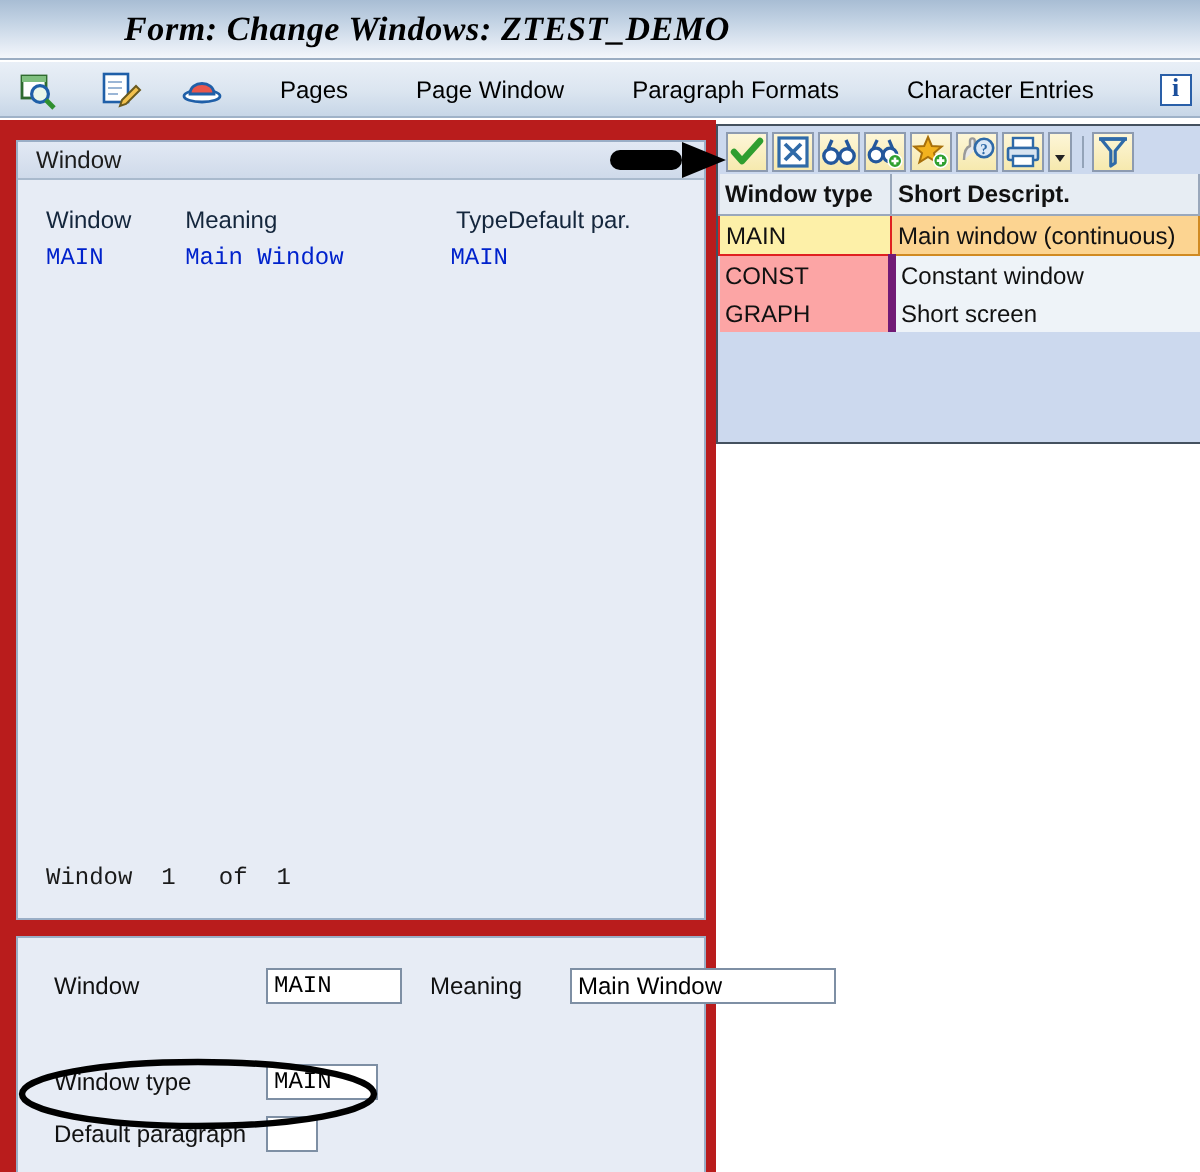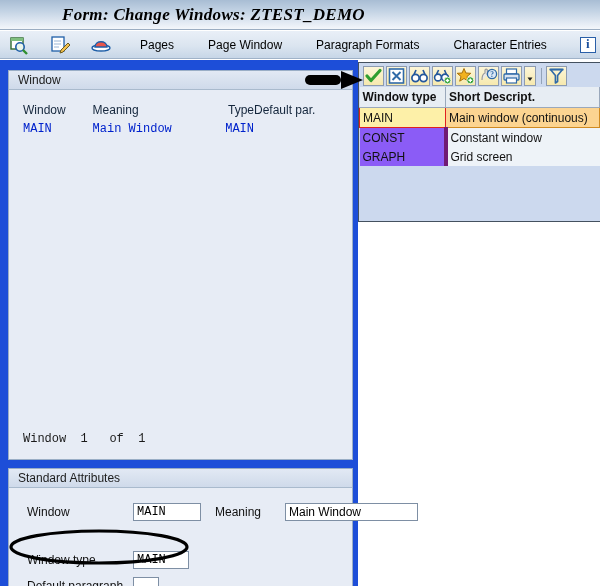--- a/index.html
+++ b/index.html
@@ -93,21 +93,21 @@
     font-weight: bold;
     font-size: 13px;
     color: #1b4f9c;
   }
 
   
   .left-pane {
     position: absolute;
     left: 0; top: 60px;
     width: 358px; height: 526px;
-    background: #1d4ed8;
+    background: #b91c1c;
     box-sizing: border-box;
   }
   .group-box {
     position: absolute;
     background: #e7ecf5;
     border: 1px solid #9aaec6;
     box-sizing: border-box;
   }
   .group-head {
     height: 19px;
@@ -264,21 +264,21 @@
     white-space: nowrap;
   }
   .ptable td {
     padding: 1px 3px;
     height: 17px;
     white-space: nowrap;
     color: #111;
     font-size: 12px;
   }
   .ptable td.key {
-    background: #8b5cf6;
+    background: #fca5a5;
     border-right: 4px solid #701a75;
   }
   .ptable td.desc {
     background: #eef3f8;
   }
   .ptable tr.selected td.key {
     background: #fdf0a8;
     border: 1px solid #e02020;
     border-right: 1px solid #e02020;
   }
@@ -370,21 +370,20 @@
             <span class="c-type">MAIN</span>
             <span class="c-def"></span>
           </div>
         </div>
 
         <div class="pager">Window  1   of  1</div>
       </div>
     </div>
 
     <div class="group-box" id="attr-group">
-      <div class="group-head">Standard Attributes</div>
       <div class="group-body">
 
         <div class="fld-row" id="row-window">
           <span class="fld-label" style="width:106px">Window</span>
           <input class="txtbox" style="width: 68px;" value="MAIN">
           <span class="fld-label" style="width:70px; padding-left:14px">Meaning</span>
           <input class="txtbox sans" style="width: 133px;" value="Main Window">
         </div>
 
         <div class="fld-row" id="row-wtype">
@@ -493,21 +492,21 @@
         <tr class="selected">
           <td class="key">MAIN</td>
           <td class="desc">Main window (continuous)</td>
         </tr>
         <tr>
           <td class="key">CONST</td>
           <td class="desc">Constant window</td>
         </tr>
         <tr>
           <td class="key">GRAPH</td>
-          <td class="desc">Grid screen</td>
+          <td class="desc">Short screen</td>
         </tr>
       </tbody>
     </table>
   </div>
 
   <svg class="anno-arrow" viewBox="0 0 62 28">
     <path d="M2 14 H38 V5 L60 14 L38 23 V14 Z" fill="#000000"></path>
     <rect x="2" y="9" width="36" height="10" rx="5" fill="#000000"></rect>
   </svg>
 

